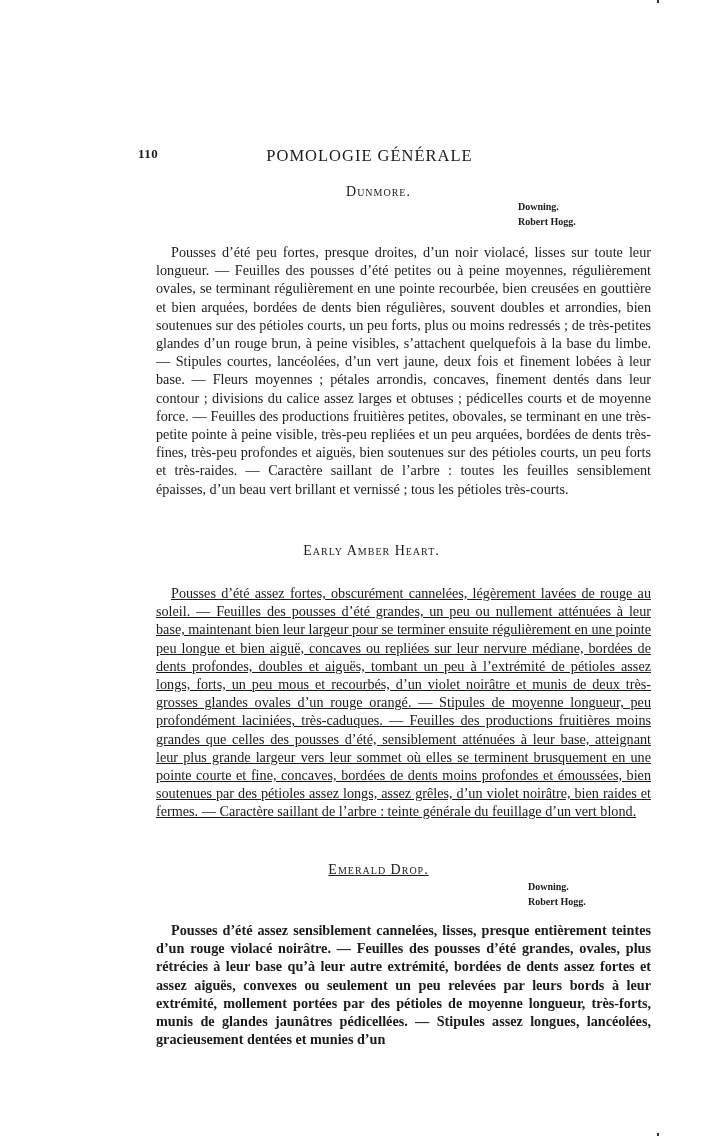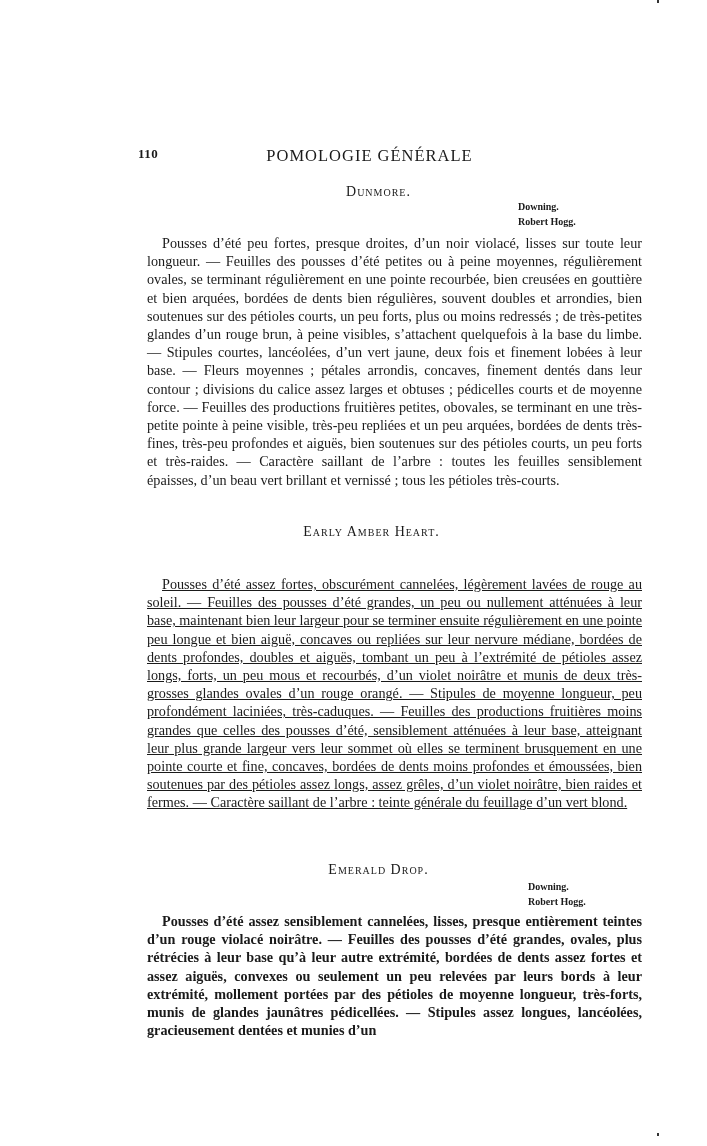--- a/index.html
+++ b/index.html
@@ -7,46 +7,46 @@
          font-family: "Liberation Serif", "DejaVu Serif", serif; color: #1a1a1a; }
   .speck { position: absolute; width: 2px; height: 3px; background: #333; }
   .speck.top { left: 657px; top: 0px; }
   .speck.bot { left: 657px; top: 1133px; }
   .page-number { position: absolute; left: 138px; top: 146px; font-size: 13px; font-weight: bold; letter-spacing: 0.5px; }
   .running-head { position: absolute; left: 0; width: 100%; top: 146px; text-align: center; padding-left: 32px; box-sizing: border-box;
                   font-size: 16.5px; letter-spacing: 1px; }
   .title { position: absolute; left: 0; width: 100%; text-align: center; padding-left: 50px; box-sizing: border-box;
            font-size: 14px; font-variant: small-caps; letter-spacing: 1px; }
   .refs { position: absolute; font-size: 10px; font-weight: bold; line-height: 15px; }
-  .body-text { position: absolute; left: 147px; width: 495px; font-size: 14.2px; line-height: 18.2px; text-align: justify; margin: 0; }
+  .body-text { position: absolute; left: 147px; width: 495px; font-size: 14.2px; line-height: 18.2px; text-align: justify; margin: 9px; }
   .body-text .para { text-indent: 15px; margin: 0; }
 </style>
 </head>
 <body>
 
 <div class="speck top"></div>
 <div class="speck bot"></div>
 
 <div class="page-number">110</div>
 <div class="running-head">POMOLOGIE GÉNÉRALE</div>
 
 <div class="title" style="top:184px;">Dunmore.</div>
 <div class="refs" style="left:518px; top:199px;">
   <div>Downing.</div>
   <div>Robert Hogg.</div>
 </div>
 <div class="body-text" style="top:234px;">
   <p class="para">Pousses d’été peu fortes, presque droites, d’un noir violacé, lisses sur toute leur longueur. — Feuilles des pousses d’été petites ou à peine moyennes, régulièrement ovales, se terminant régulièrement en une pointe recourbée, bien creusées en gouttière et bien arquées, bordées de dents bien régulières, souvent doubles et arrondies, bien soutenues sur des pétioles courts, un peu forts, plus ou moins redressés ; de très-petites glandes d’un rouge brun, à peine visibles, s’attachent quelquefois à la base du limbe. — Stipules courtes, lancéolées, d’un vert jaune, deux fois et finement lobées à leur base. — Fleurs moyennes ; pétales arrondis, concaves, finement dentés dans leur contour ; divisions du calice assez larges et obtuses ; pédicelles courts et de moyenne force. — Feuilles des productions fruitières petites, obovales, se terminant en une très-petite pointe à peine visible, très-peu repliées et un peu arquées, bordées de dents très-fines, très-peu profondes et aiguës, bien soutenues sur des pétioles courts, un peu forts et très-raides. — Caractère saillant de l’arbre : toutes les feuilles sensiblement épaisses, d’un beau vert brillant et vernissé ; tous les pétioles très-courts.</p>
 </div>
 
-<div class="title" style="top:524px;padding-left:36px;">Early Amber Heart.</div>
+<div class="title" style="top:543px;padding-left:36px;">Early Amber Heart.</div>
 <div class="body-text" style="top:575px;text-decoration:underline;">
   <p class="para">Pousses d’été assez fortes, obscurément cannelées, légèrement lavées de rouge au soleil. — Feuilles des pousses d’été grandes, un peu ou nullement atténuées à leur base, maintenant bien leur largeur pour se terminer ensuite régulièrement en une pointe peu longue et bien aiguë, concaves ou repliées sur leur nervure médiane, bordées de dents profondes, doubles et aiguës, tombant un peu à l’extrémité de pétioles assez longs, forts, un peu mous et recourbés, d’un violet noirâtre et munis de deux très-grosses glandes ovales d’un rouge orangé. — Stipules de moyenne longueur, peu profondément laciniées, très-caduques. — Feuilles des productions fruitières moins grandes que celles des pousses d’été, sensiblement atténuées à leur base, atteignant leur plus grande largeur vers leur sommet où elles se terminent brusquement en une pointe courte et fine, concaves, bordées de dents moins profondes et émoussées, bien soutenues par des pétioles assez longs, assez grêles, d’un violet noirâtre, bien raides et fermes. — Caractère saillant de l’arbre : teinte générale du feuillage d’un vert blond.</p>
 </div>
 
-<div class="title" style="top:862px;">Emerald Drop.</div>
+<div class="title" style="top:862px;text-decoration:underline;">Emerald Drop.</div>
 <div class="refs" style="left:528px; top:879px;">
   <div>Downing.</div>
   <div>Robert Hogg.</div>
 </div>
 <div class="body-text" style="top:912px;font-weight:bold;">
   <p class="para">Pousses d’été assez sensiblement cannelées, lisses, presque entièrement teintes d’un rouge violacé noirâtre. — Feuilles des pousses d’été grandes, ovales, plus rétrécies à leur base qu’à leur autre extrémité, bordées de dents assez fortes et assez aiguës, convexes ou seulement un peu relevées par leurs bords à leur extrémité, mollement portées par des pétioles de moyenne longueur, très-forts, munis de glandes jaunâtres pédicellées. — Stipules assez longues, lancéolées, gracieusement dentées et munies d’un</p>
 </div>
 
 </body></html>

